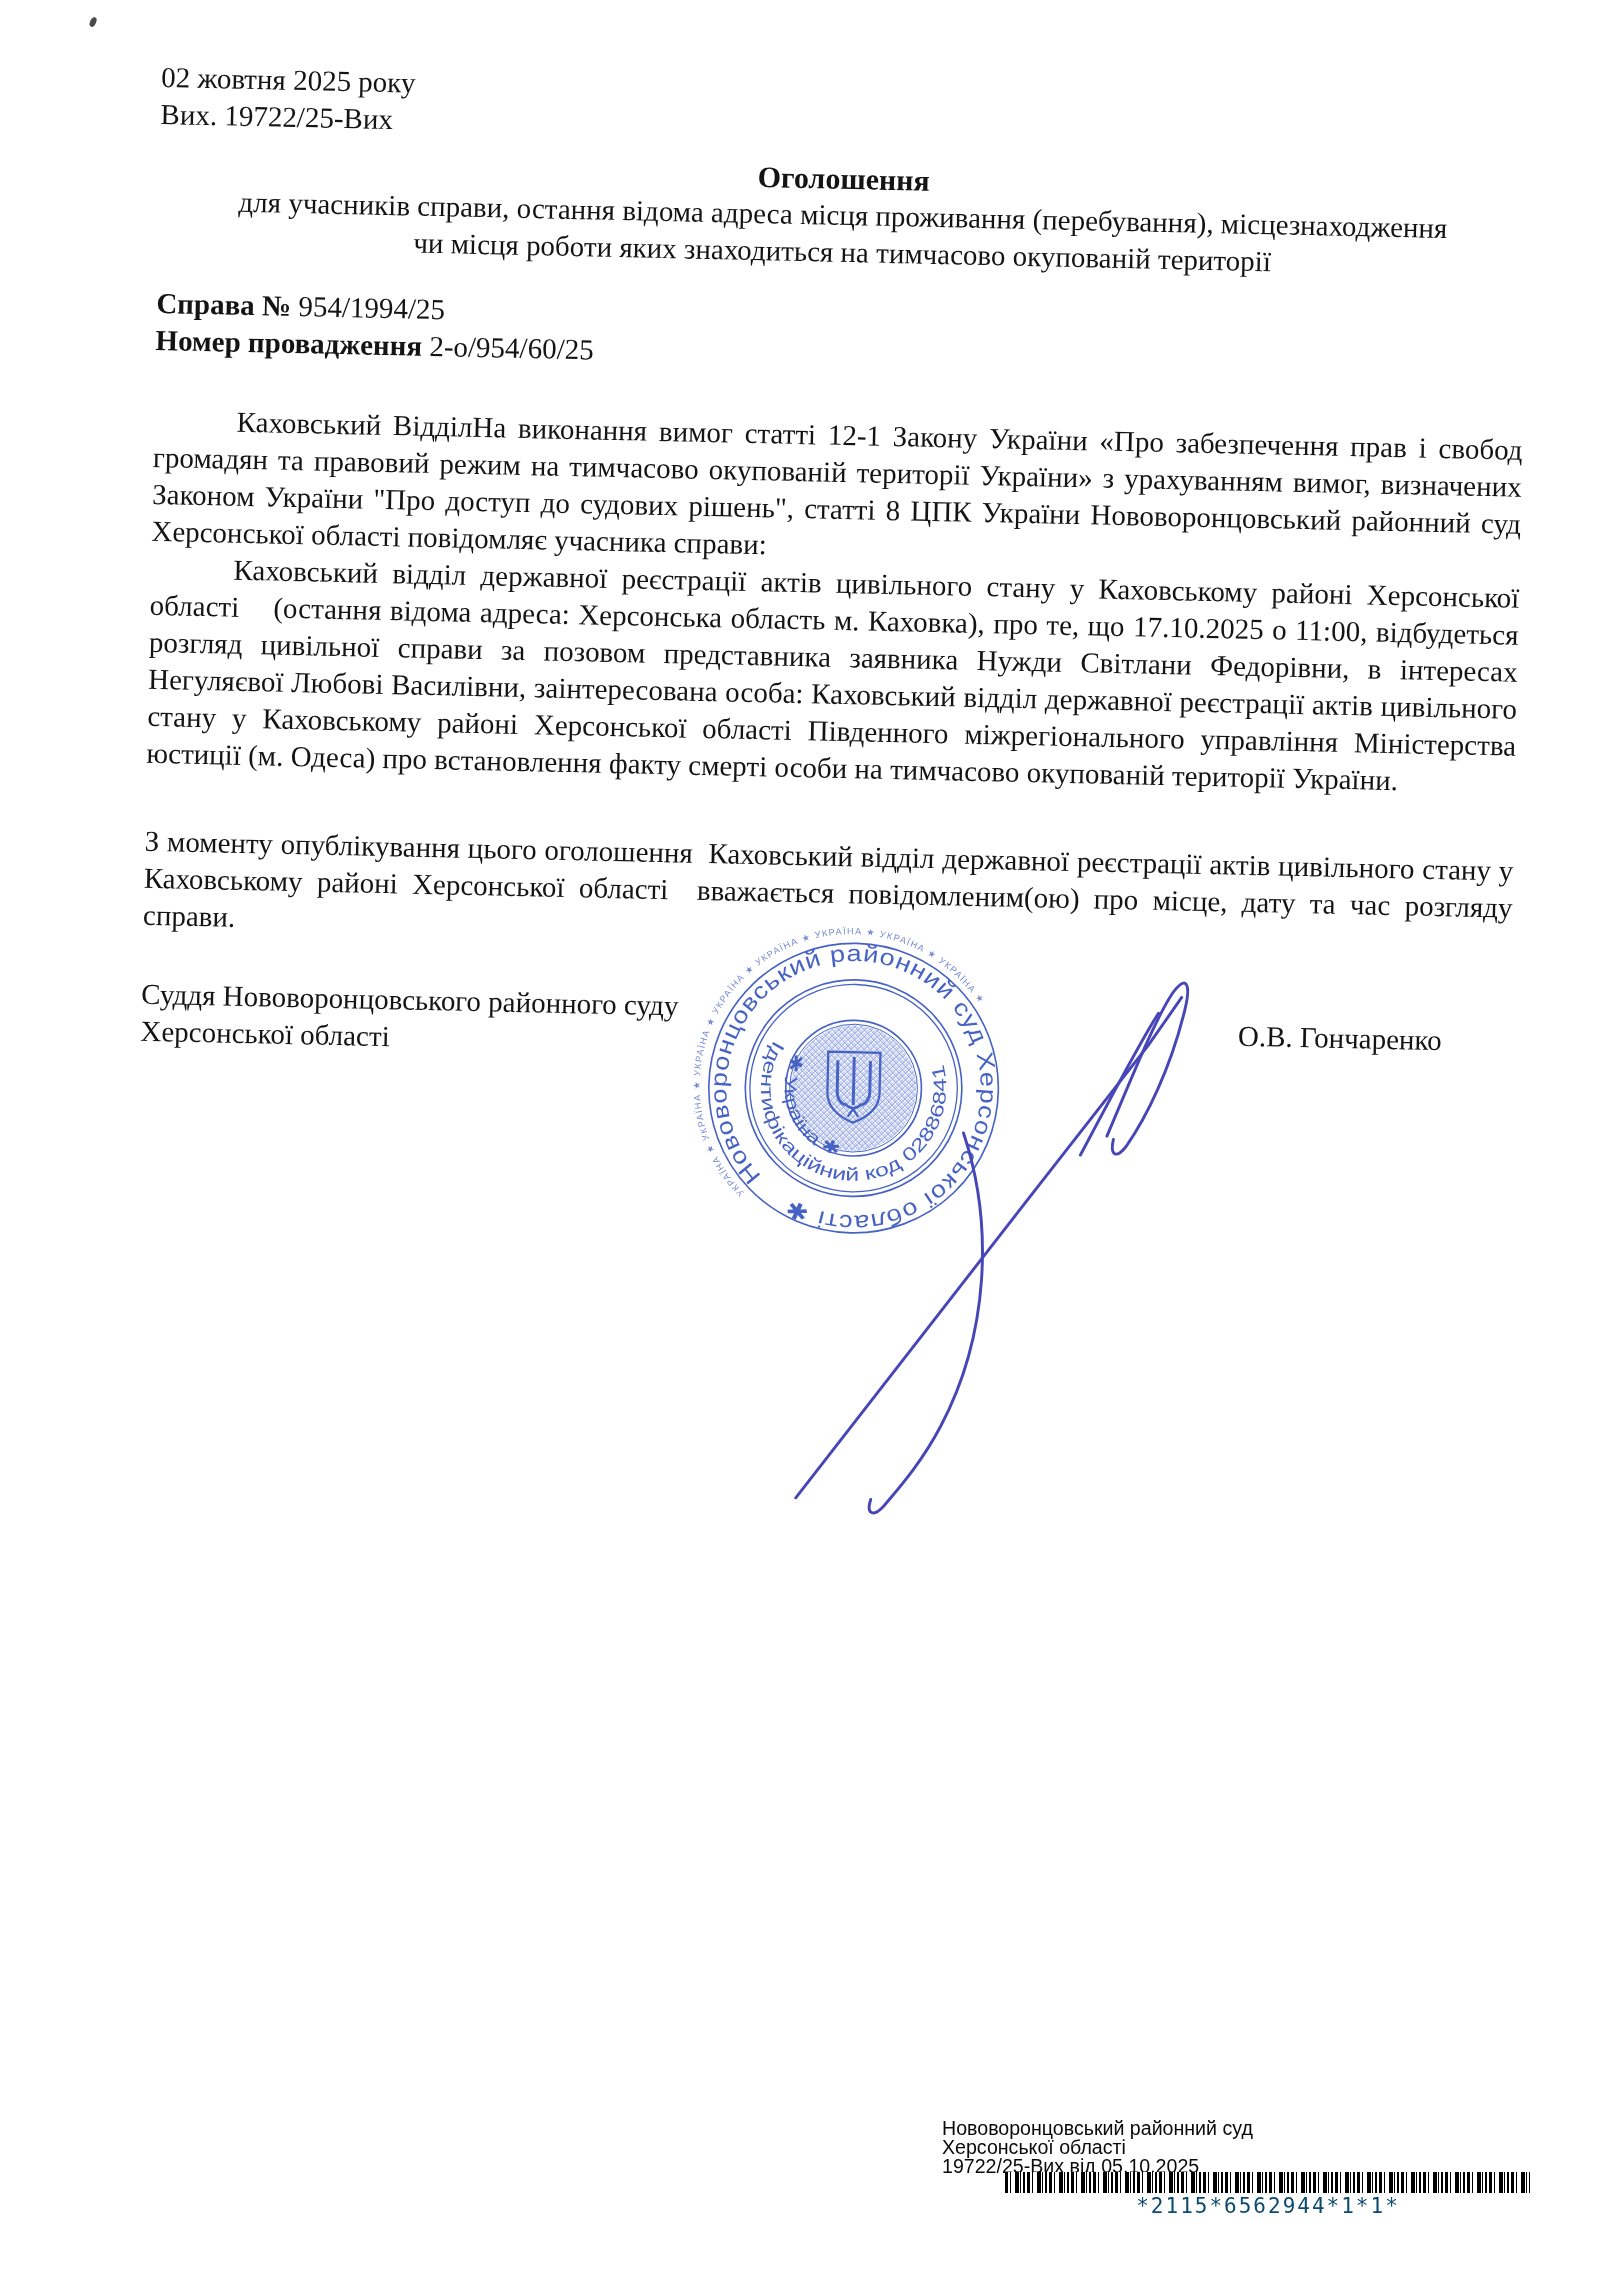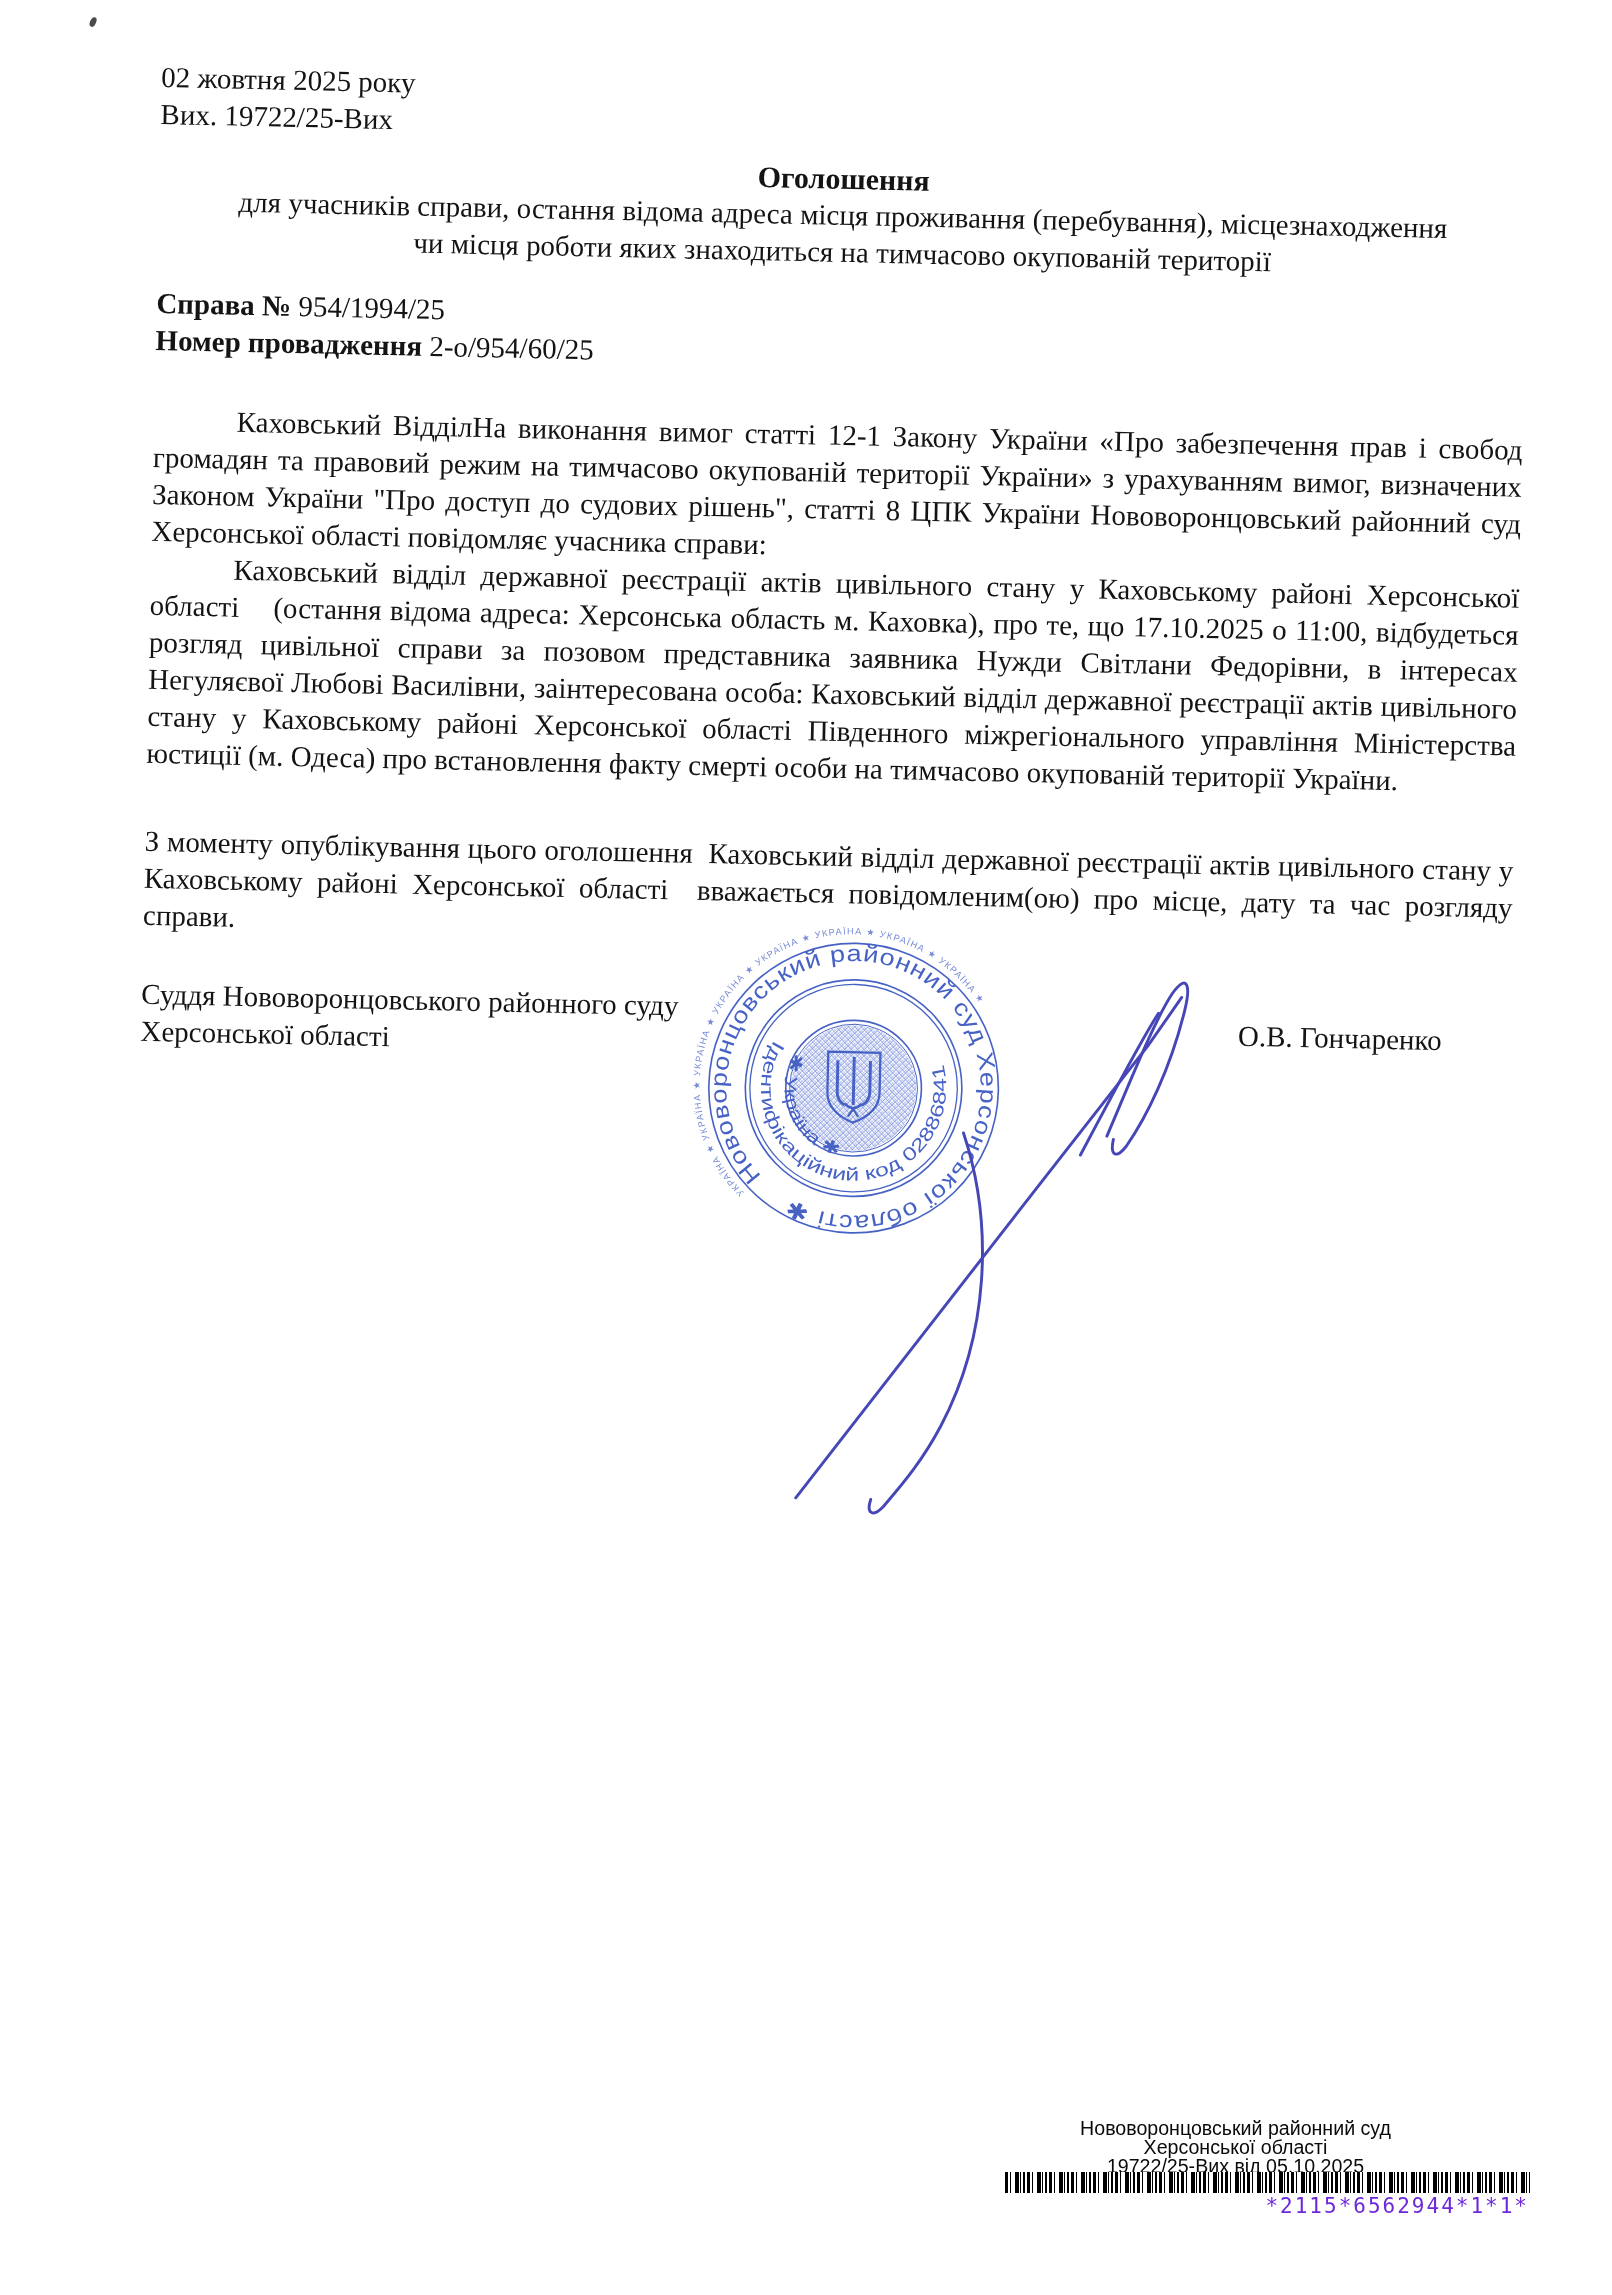--- a/index.html
+++ b/index.html
@@ -16,29 +16,29 @@
   .caseline{font-size:29px;line-height:37px;}
   .b{font-weight:bold;}
   .para{font-size:29px;line-height:37px;text-align:justify;white-space:pre-wrap;margin:0;}
   .indent{text-indent:83px;}
   .p1{margin-top:43px;}
   .p3{margin-top:51px;}
   .judge{position:relative;margin-top:42px;font-size:29px;line-height:37px;}
   .judge-name{position:absolute;right:68px;top:18px;font-size:29px;line-height:37px;white-space:nowrap;}
   .stamp-sig{position:absolute;left:551px;top:900px;mix-blend-mode:multiply;opacity:.95;}
   .stamp-text{font-family:"Liberation Sans", sans-serif;fill:#3d59c2;}
-  .footer{position:absolute;left:942px;top:2119px;width:587px;text-align:center;
+  .footer{position:absolute;left:942px;top:2119px;width:587px;
           font-family:"Liberation Sans", sans-serif;font-size:19.6px;line-height:19px;color:#0a0a0a;}
   .barcode{position:absolute;left:1005px;top:2172px;width:525px;height:21px;
            background:repeating-linear-gradient(90deg,
              #000 0 2.6px,#fff 2.6px 4.6px,#000 4.6px 5.9px,#fff 5.9px 9.8px,
              #000 9.8px 13.7px,#fff 13.7px 15px,#000 15px 16.3px,#fff 16.3px 18px,
              #000 18px 19.6px,#fff 19.6px 22px);}
-  .barcode-caption{position:absolute;left:1007px;top:2194px;width:522px;text-align:right;
-           font-family:"DejaVu Sans Mono", monospace;font-size:21px;letter-spacing:2px;color:#6d28d9;}
+  .barcode-caption{position:absolute;left:1007px;top:2194px;width:522px;text-align:center;
+           font-family:"DejaVu Sans Mono", monospace;font-size:21px;letter-spacing:2px;color:#0c4a6e;}
 </style>
 </head>
 <body>
 
 <div class="page">
 
   <div class="speck"></div>
 
   <div class="scan">
 

